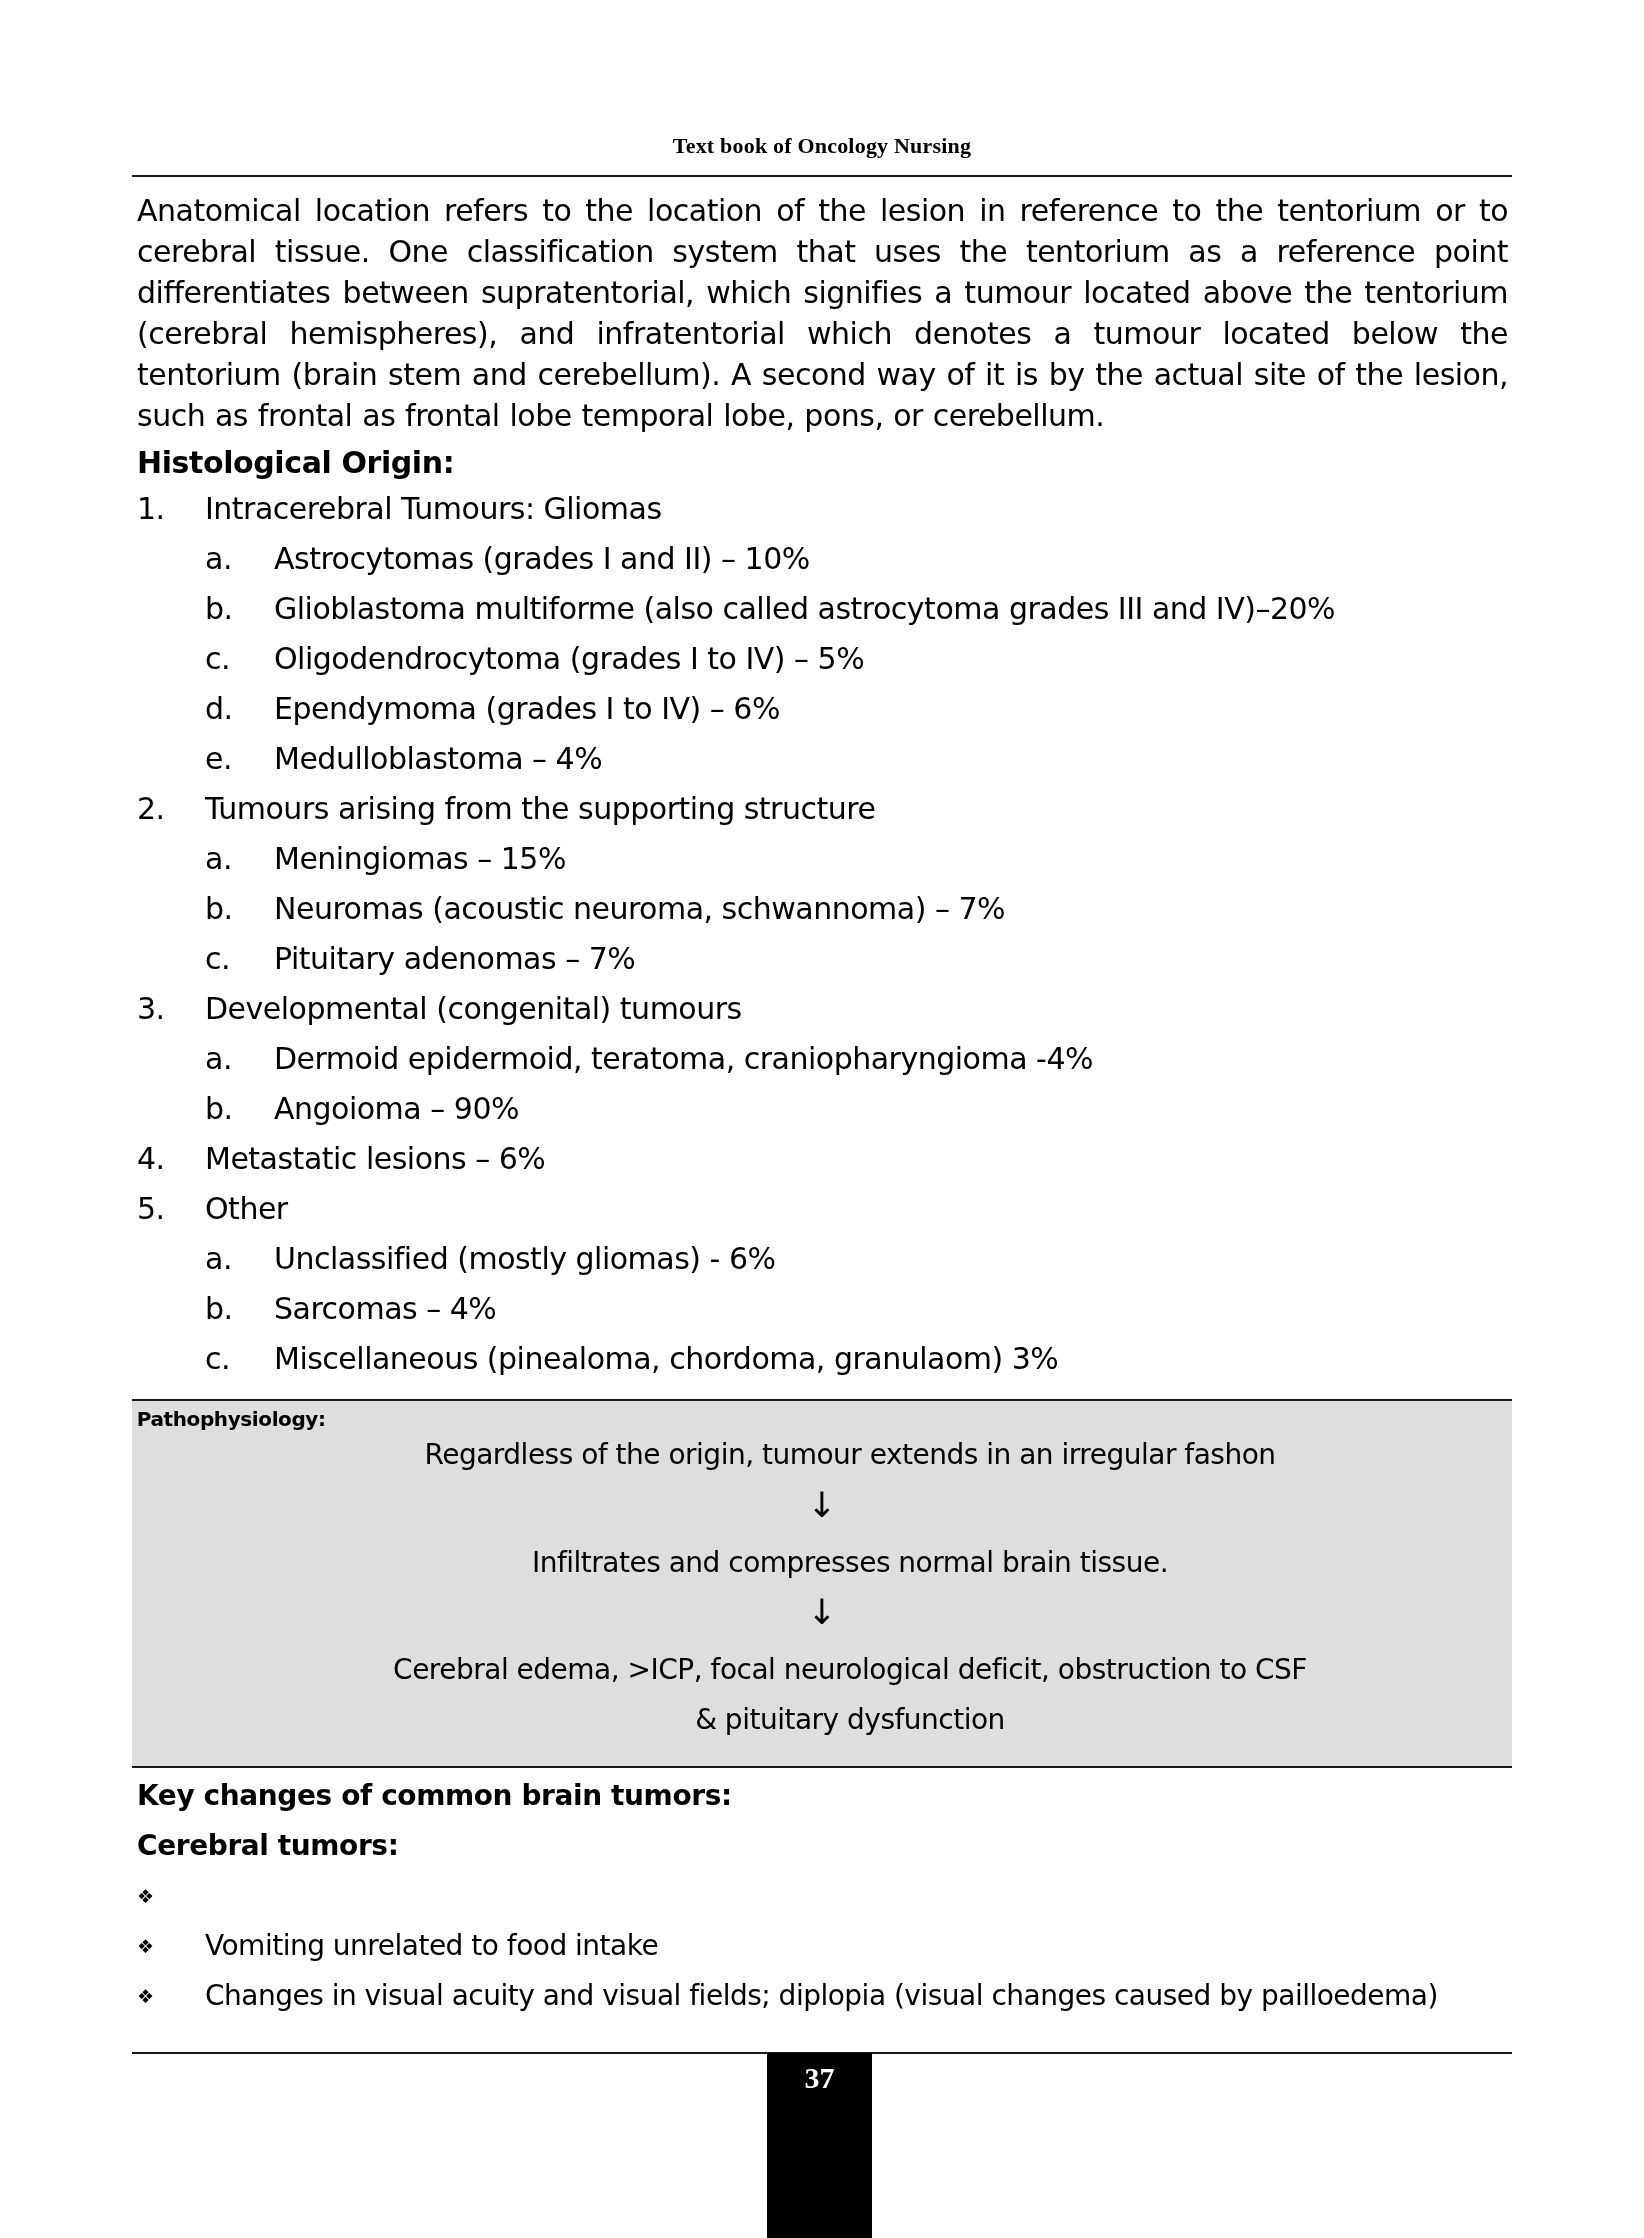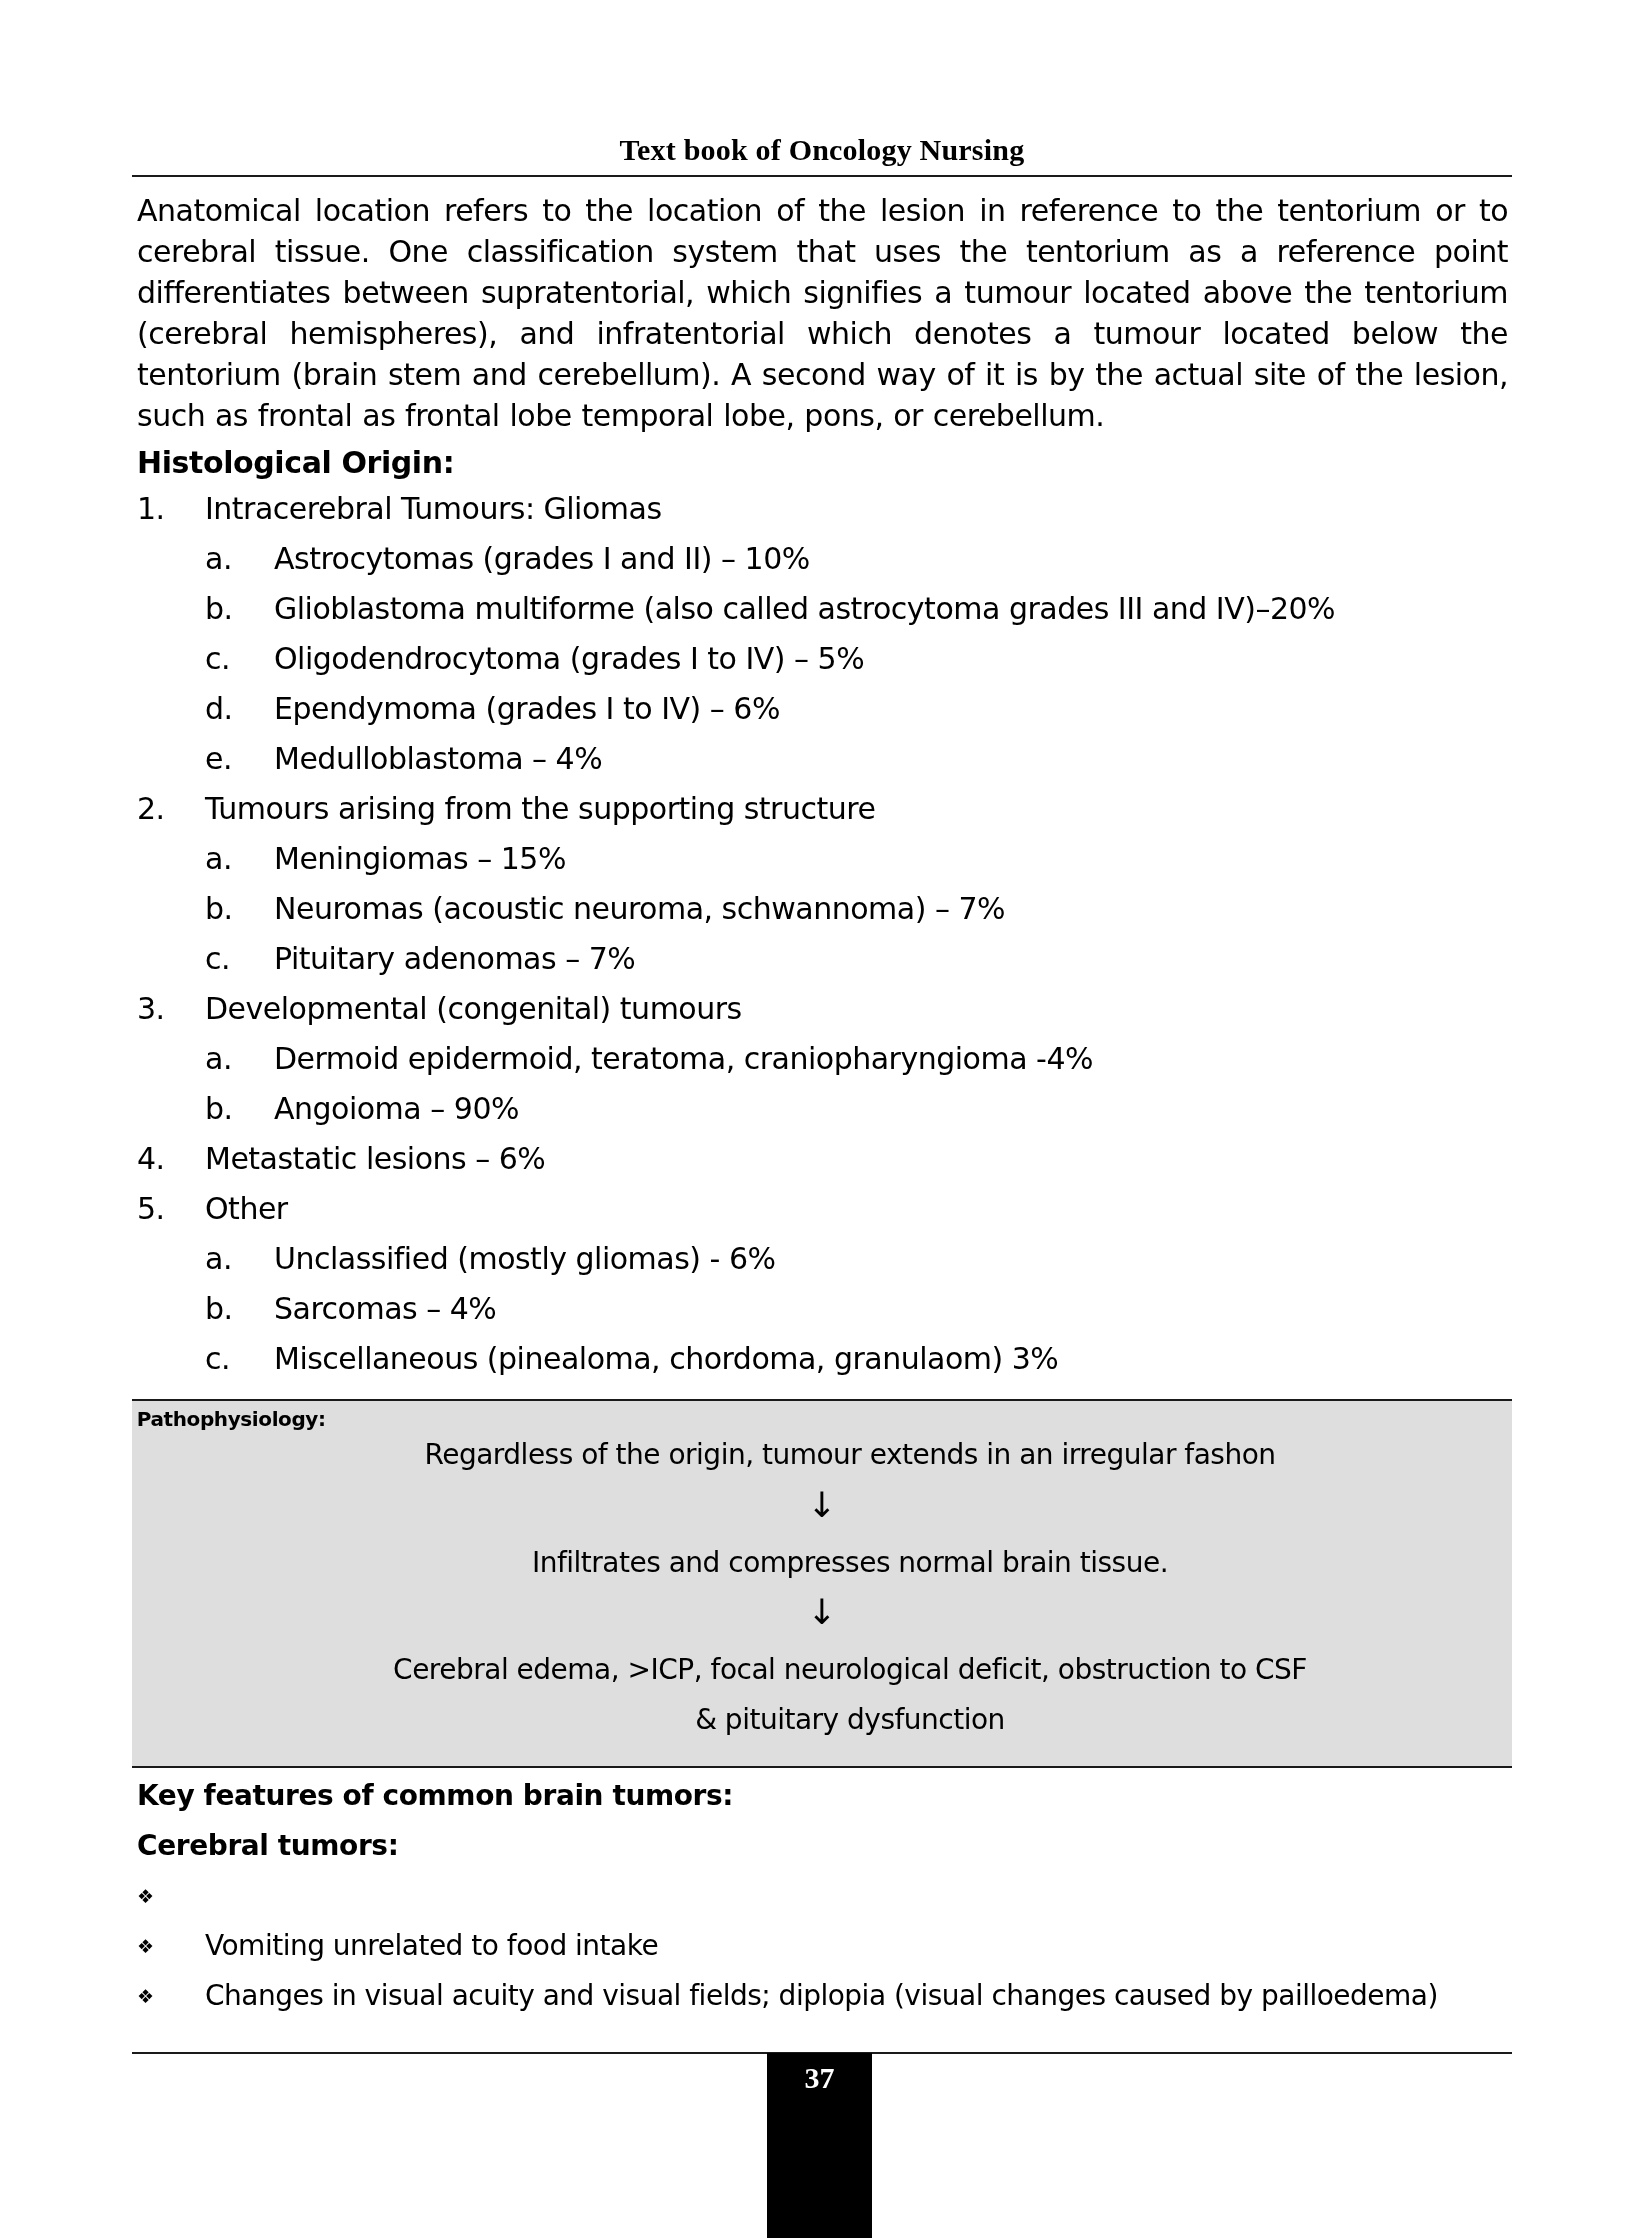--- a/index.html
+++ b/index.html
@@ -5,21 +5,21 @@
     html, body { margin: 0; padding: 0; background: #ffffff; }
     body {
       width: 1644px; height: 2239px; position: relative; overflow: hidden;
       font-family: "DejaVu Sans", sans-serif; color: #000;
     }
     .page { position: absolute; left: 0; top: 0; width: 1644px; height: 2239px; }
 
     .running-header {
       position: absolute; left: 132px; width: 1380px; top: 133px;
       text-align: center; font-family: "Liberation Serif", "DejaVu Serif", serif;
-      font-weight: bold; font-size: 30px; letter-spacing: 0.2px;
+      font-weight: bold; font-size: 22px; letter-spacing: 0.2px;
     }
     .header-rule {
       position: absolute; left: 132px; width: 1380px; top: 175px; height: 2.4px; background: #1a1a1a;
     }
 
     .content {
       position: absolute; left: 137px; width: 1371px; top: 190px;
       font-size: 30px; line-height: 41px;
     }
     .para {
@@ -177,21 +177,21 @@
     <div class="patho-title">Pathophysiology:</div>
     <div class="flow-line" style="top:37px;">Regardless of the origin, tumour extends in an irregular fashon</div>
     <div class="flow-arrow" style="top:84px;">↓</div>
     <div class="flow-line" style="top:145px;">Infiltrates and compresses normal brain tissue.</div>
     <div class="flow-arrow" style="top:191px;">↓</div>
     <div class="flow-line" style="top:302px;">&amp; pituitary dysfunction</div>
     <div class="flow-line" style="top:252px;">Cerebral edema, &gt;ICP, focal neurological deficit, obstruction to CSF</div>
   </div>
 
   <div class="features">
-    <div class="heading">Key features of common brain tumors:</div>
+    <div class="heading">Key changes of common brain tumors:</div>
     <div class="heading">Cerebral tumors:</div>
     <div class="bullet-item">
       <span class="marker">❖</span>
     </div>
     <div class="bullet-item">
       <span class="marker">❖</span>
       <span class="text">Vomiting unrelated to food intake</span>
     </div>
     <div class="bullet-item">
       <span class="marker">❖</span>

